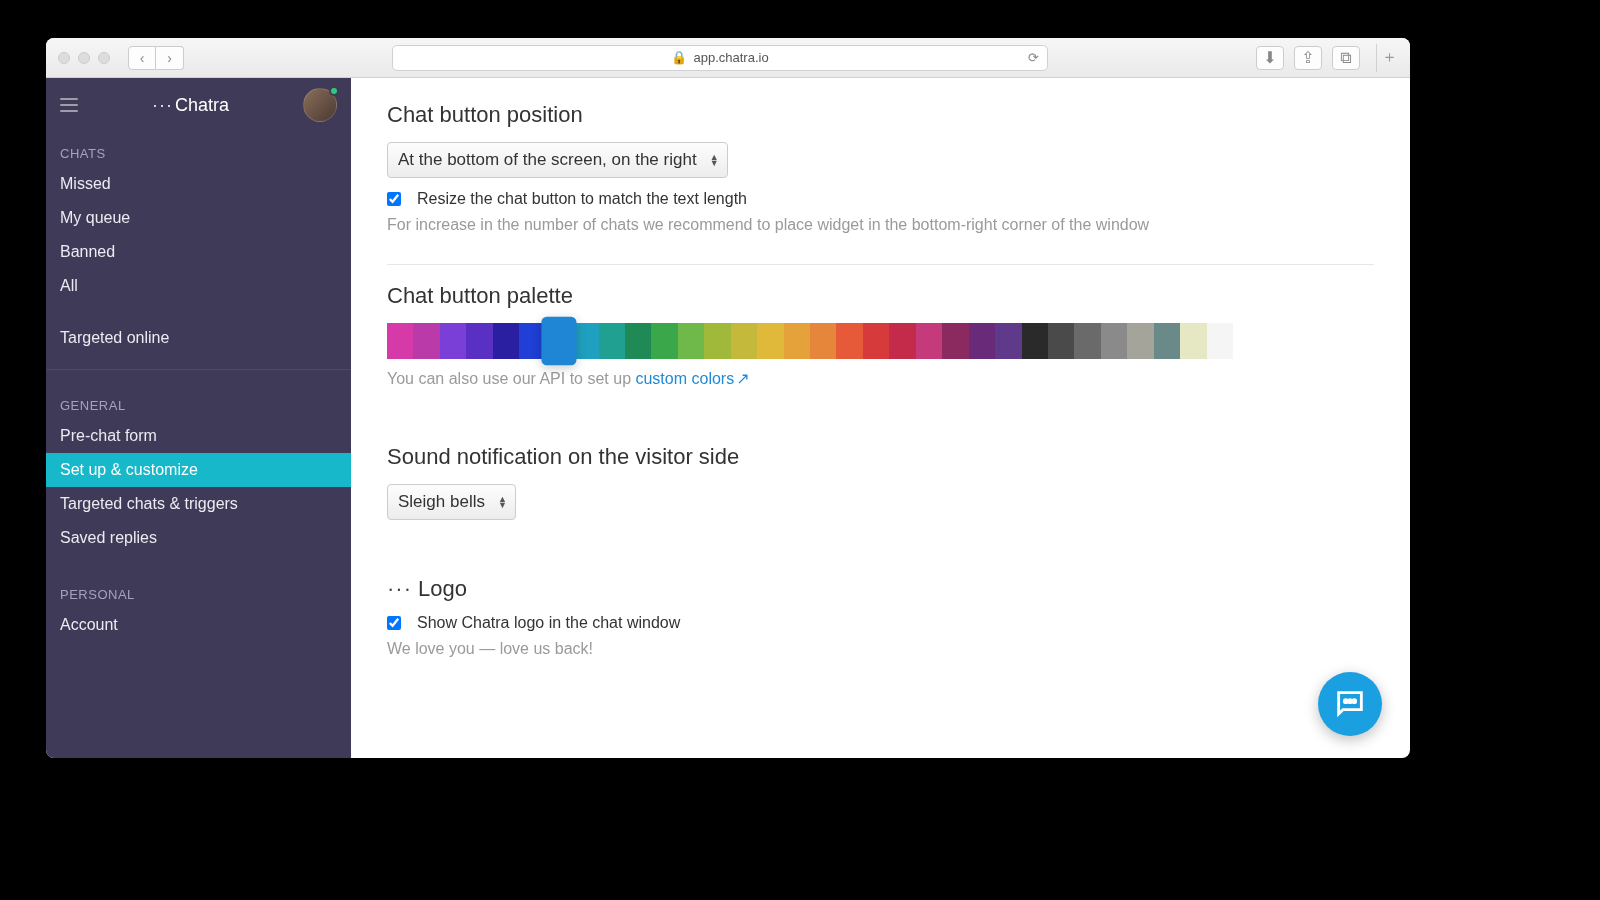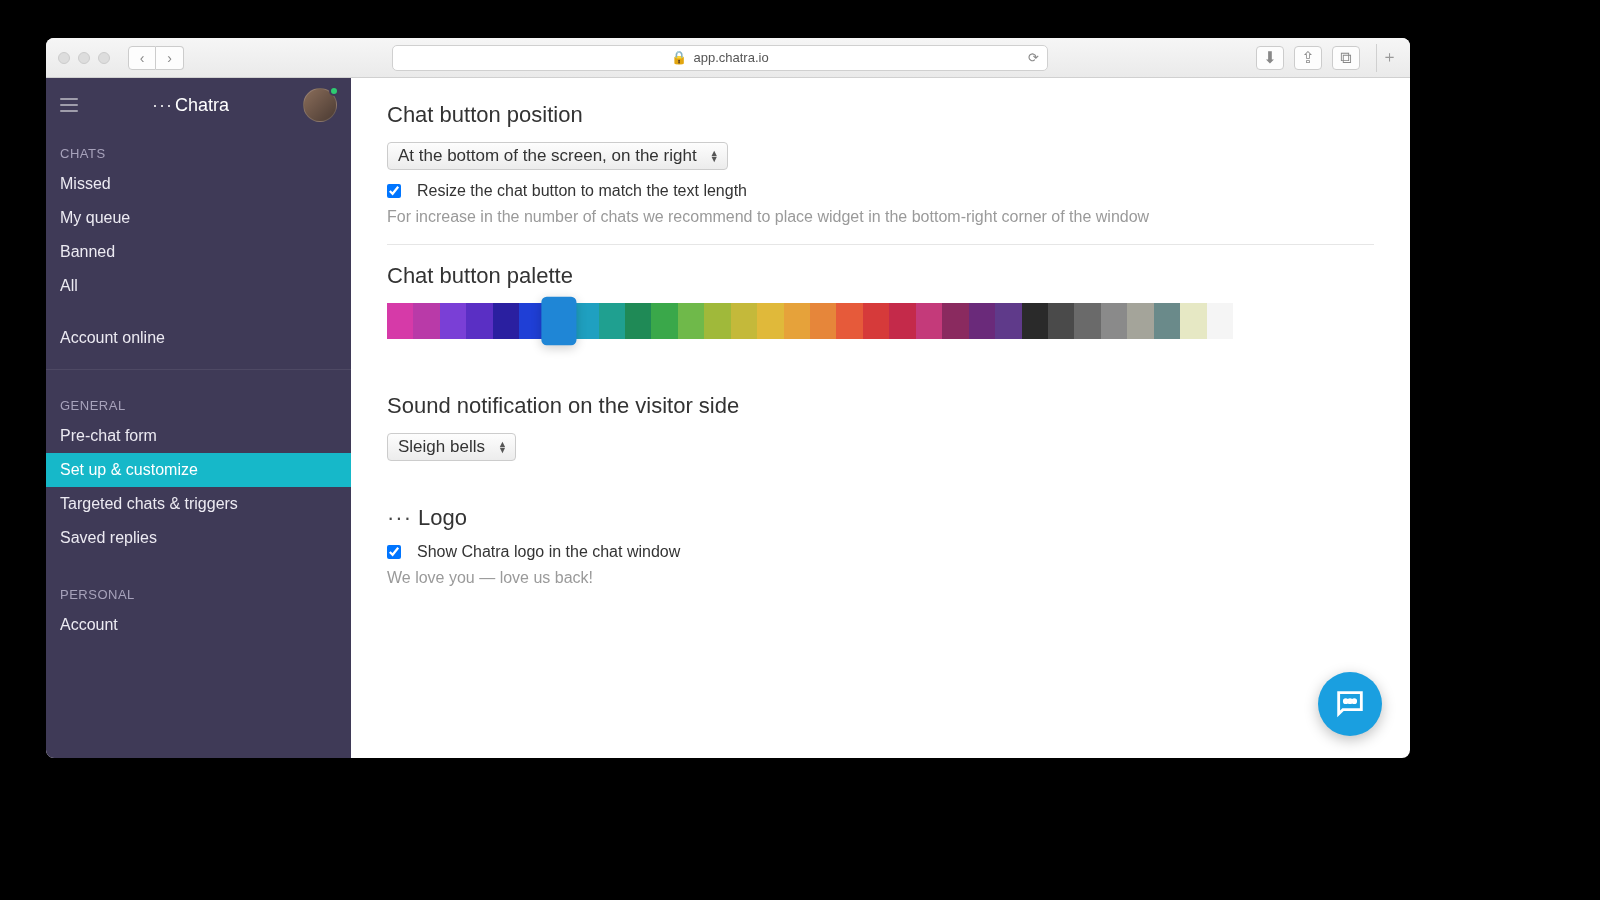--- a/index.html
+++ b/index.html
@@ -106,28 +106,28 @@
 .nav-item.active { background:#16b8c9; color:#fff; }
 .divider { height:1px; background:rgba(255,255,255,0.08); margin:14px 0;}
 .spacer-lg{ height:18px;}
 
 .content {
   flex:1;
   padding: 24px 36px 40px;
   overflow-y:auto;
   color:#2a2a2a;
 }
-.sec { margin-bottom: 18px; padding-bottom:18px;}
+.sec { margin-bottom: 18px; padding-bottom:30px;}
 .sec.bordered{ border-bottom:1px solid #e6e6e6; }
 .sec h2 { font-size:22px; font-weight:500; margin-bottom:14px; color:#333;}
 .select-wrap {
   display:inline-flex; align-items:center;
   border:1px solid #ccc; border-radius:4px;
   background:linear-gradient(#fdfdfd,#ececec);
-  height:28px; padding:0 30px 0 10px;
+  height:36px; padding:0 30px 0 10px;
   position:relative;
   font-size:17px;
   color:#333;
 }
 .select-arrows{ position:absolute; right:8px; display:flex; flex-direction:column; line-height:6px; font-size:9px; color:#555;}
 .check-row{ display:flex; align-items:center; gap:16px; margin-top:12px; font-size:16px; color:#333;}
 .check-row input{ width:14px; height:14px;}
 .hint{ color:#9a9a9a; font-size:16px; margin-top:8px;}
 
 .palette{ display:flex; height:36px; margin-bottom:10px; width: 846px;}
@@ -209,21 +209,21 @@
           <div class="presence"></div>
         </div>
       </div>
 
       <div class="section-label">CHATS</div>
       <div class="nav-item">Missed</div>
       <div class="nav-item">My queue</div>
       <div class="nav-item">Banned</div>
       <div class="nav-item">All</div>
       <div class="spacer-lg"></div>
-      <div class="nav-item">Account online</div>
+      <div class="nav-item">Targeted online</div>
       <div class="divider"></div>
 
       <div class="section-label">GENERAL</div>
       <div class="nav-item">Pre-chat form</div>
       <div class="nav-item active">Set up &amp; customize</div>
       <div class="nav-item">Targeted chats &amp; triggers</div>
       <div class="nav-item">Saved replies</div>
       <div class="spacer-lg"></div>
       <div class="section-label">PERSONAL</div>
       <div class="nav-item">Account</div>
@@ -276,20 +276,23 @@
             <div class="swatch" style="background: rgb(95, 58, 138);"></div>
             <div class="swatch" style="background: rgb(42, 42, 42);"></div>
             <div class="swatch" style="background: rgb(74, 74, 74);"></div>
             <div class="swatch" style="background: rgb(106, 106, 106);"></div>
             <div class="swatch" style="background: rgb(138, 138, 138);"></div>
             <div class="swatch" style="background: rgb(164, 164, 154);"></div>
             <div class="swatch" style="background: rgb(106, 138, 138);"></div>
             <div class="swatch" style="background: rgb(230, 232, 196);"></div>
             <div class="swatch" style="background: rgb(245, 245, 245);"></div>
           </div>
+        <div class="hint">
+          <span>You can also use our API to set up </span><a href="#" class="link"><span>custom colors</span><span class="ext-icon"> ↗</span></a>
+        </div>
       </div>
 
       <div class="sec" style="margin-top:26px">
         <h2>Sound notification on the visitor side</h2>
         <div class="select-wrap">
           <span>Sleigh bells</span>
           <span class="select-arrows">
               <span>▲</span>
               <span>▼</span>
             </span>

